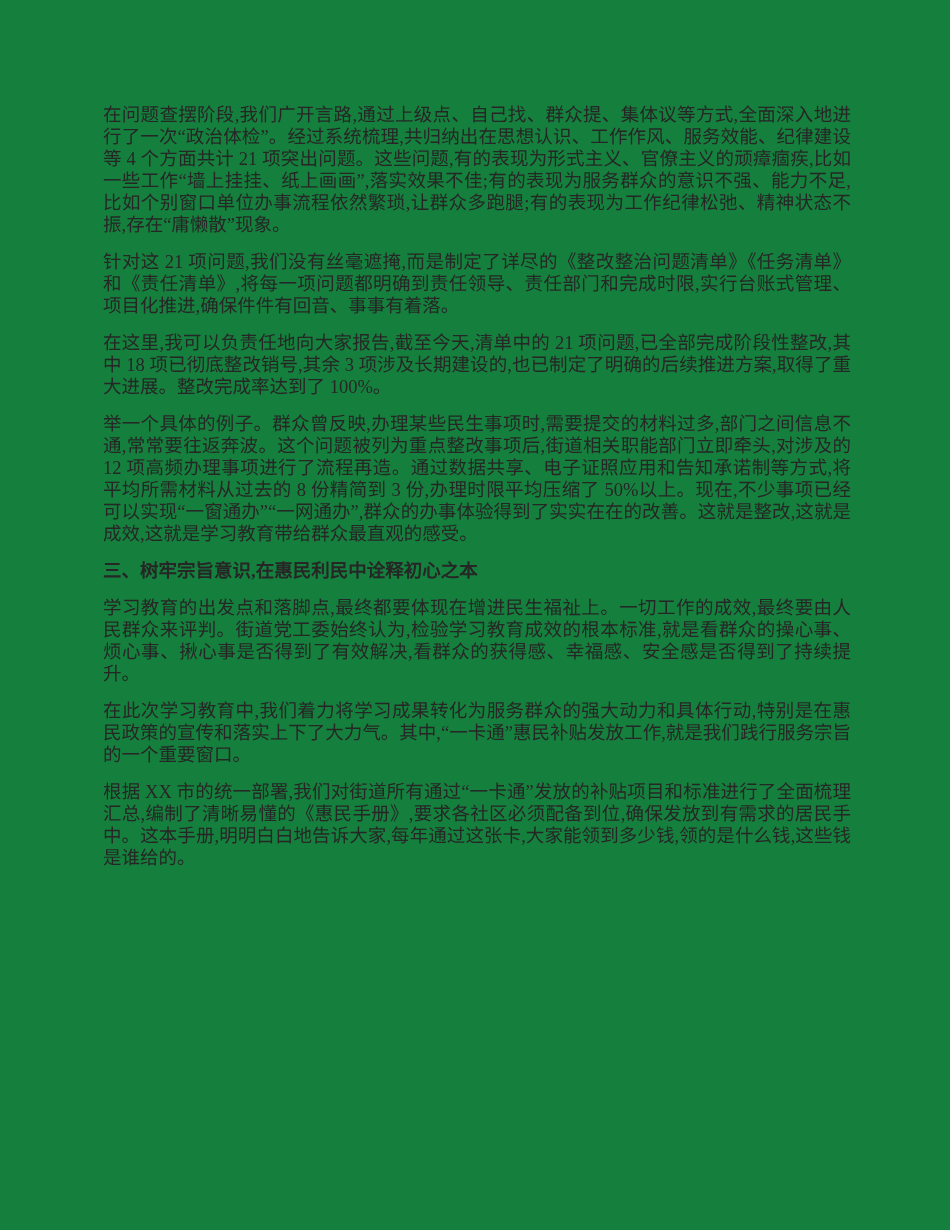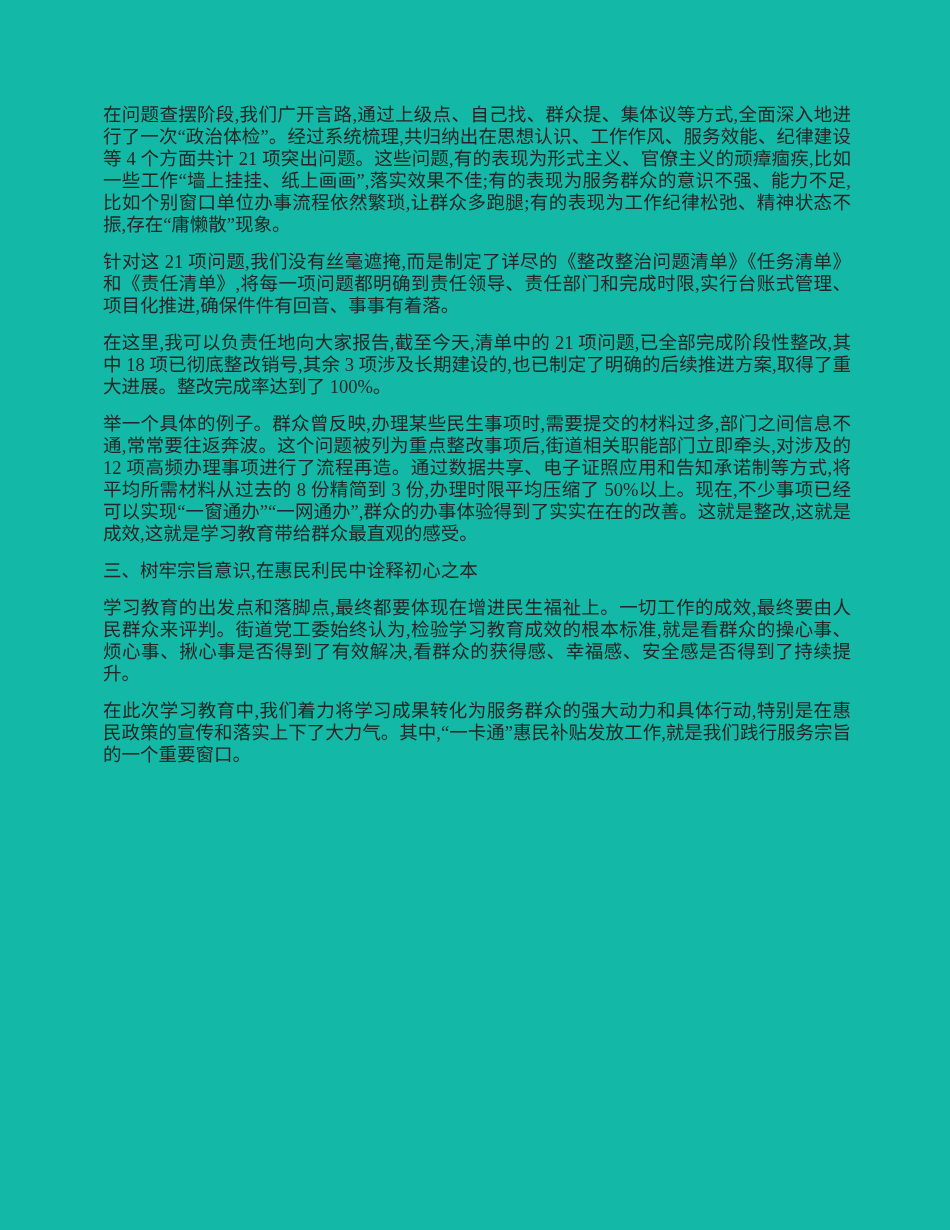--- a/index.html
+++ b/index.html
@@ -27,28 +27,29 @@
     line-height: 22px;
     font-weight: normal;
     text-align: justify;
     word-break: break-all;
     letter-spacing: 0;
   }
   .heading {
     margin: 0 0 15px 0;
     font-size: 18.5px;
     line-height: 22px;
-    font-weight: normal;
+    font-weight: bold;
     text-align: left;
   }
 </style>
 </head>
 <body style="background: rgb(233, 233, 233);">
 
-<div class="doc-page" style="background: #14b8a6; color: rgb(38, 38, 38);">
+<div class="doc-page" style="background: #15803d; color: rgb(38, 38, 38);">
   <p class="para">在问题查摆阶段,我们广开言路,通过上级点、自己找、群众提、集体议等方式,全面深入地进行了一次“政治体检”。经过系统梳理,共归纳出在思想认识、工作作风、服务效能、纪律建设等 4 个方面共计 21 项突出问题。这些问题,有的表现为形式主义、官僚主义的顽瘴痼疾,比如一些工作“墙上挂挂、纸上画画”,落实效果不佳;有的表现为服务群众的意识不强、能力不足,比如个别窗口单位办事流程依然繁琐,让群众多跑腿;有的表现为工作纪律松弛、精神状态不振,存在“庸懒散”现象。</p>
   <p class="para">针对这 21 项问题,我们没有丝毫遮掩,而是制定了详尽的《整改整治问题清单》《任务清单》和《责任清单》,将每一项问题都明确到责任领导、责任部门和完成时限,实行台账式管理、项目化推进,确保件件有回音、事事有着落。</p>
   <p class="para">在这里,我可以负责任地向大家报告,截至今天,清单中的 21 项问题,已全部完成阶段性整改,其中 18 项已彻底整改销号,其余 3 项涉及长期建设的,也已制定了明确的后续推进方案,取得了重大进展。整改完成率达到了 100%。</p>
   <p class="para">举一个具体的例子。群众曾反映,办理某些民生事项时,需要提交的材料过多,部门之间信息不通,常常要往返奔波。这个问题被列为重点整改事项后,街道相关职能部门立即牵头,对涉及的 12 项高频办理事项进行了流程再造。通过数据共享、电子证照应用和告知承诺制等方式,将平均所需材料从过去的 8 份精简到 3 份,办理时限平均压缩了 50%以上。现在,不少事项已经可以实现“一窗通办”“一网通办”,群众的办事体验得到了实实在在的改善。这就是整改,这就是成效,这就是学习教育带给群众最直观的感受。</p>
   <h2 class="heading">三、树牢宗旨意识,在惠民利民中诠释初心之本</h2>
   <p class="para">学习教育的出发点和落脚点,最终都要体现在增进民生福祉上。一切工作的成效,最终要由人民群众来评判。街道党工委始终认为,检验学习教育成效的根本标准,就是看群众的操心事、烦心事、揪心事是否得到了有效解决,看群众的获得感、幸福感、安全感是否得到了持续提升。</p>
   <p class="para">在此次学习教育中,我们着力将学习成果转化为服务群众的强大动力和具体行动,特别是在惠民政策的宣传和落实上下了大力气。其中,“一卡通”惠民补贴发放工作,就是我们践行服务宗旨的一个重要窗口。</p>
+  <p class="para">根据 XX 市的统一部署,我们对街道所有通过“一卡通”发放的补贴项目和标准进行了全面梳理汇总,编制了清晰易懂的《惠民手册》,要求各社区必须配备到位,确保发放到有需求的居民手中。这本手册,明明白白地告诉大家,每年通过这张卡,大家能领到多少钱,领的是什么钱,这些钱是谁给的。</p>
 </div>
 
 </body></html>

